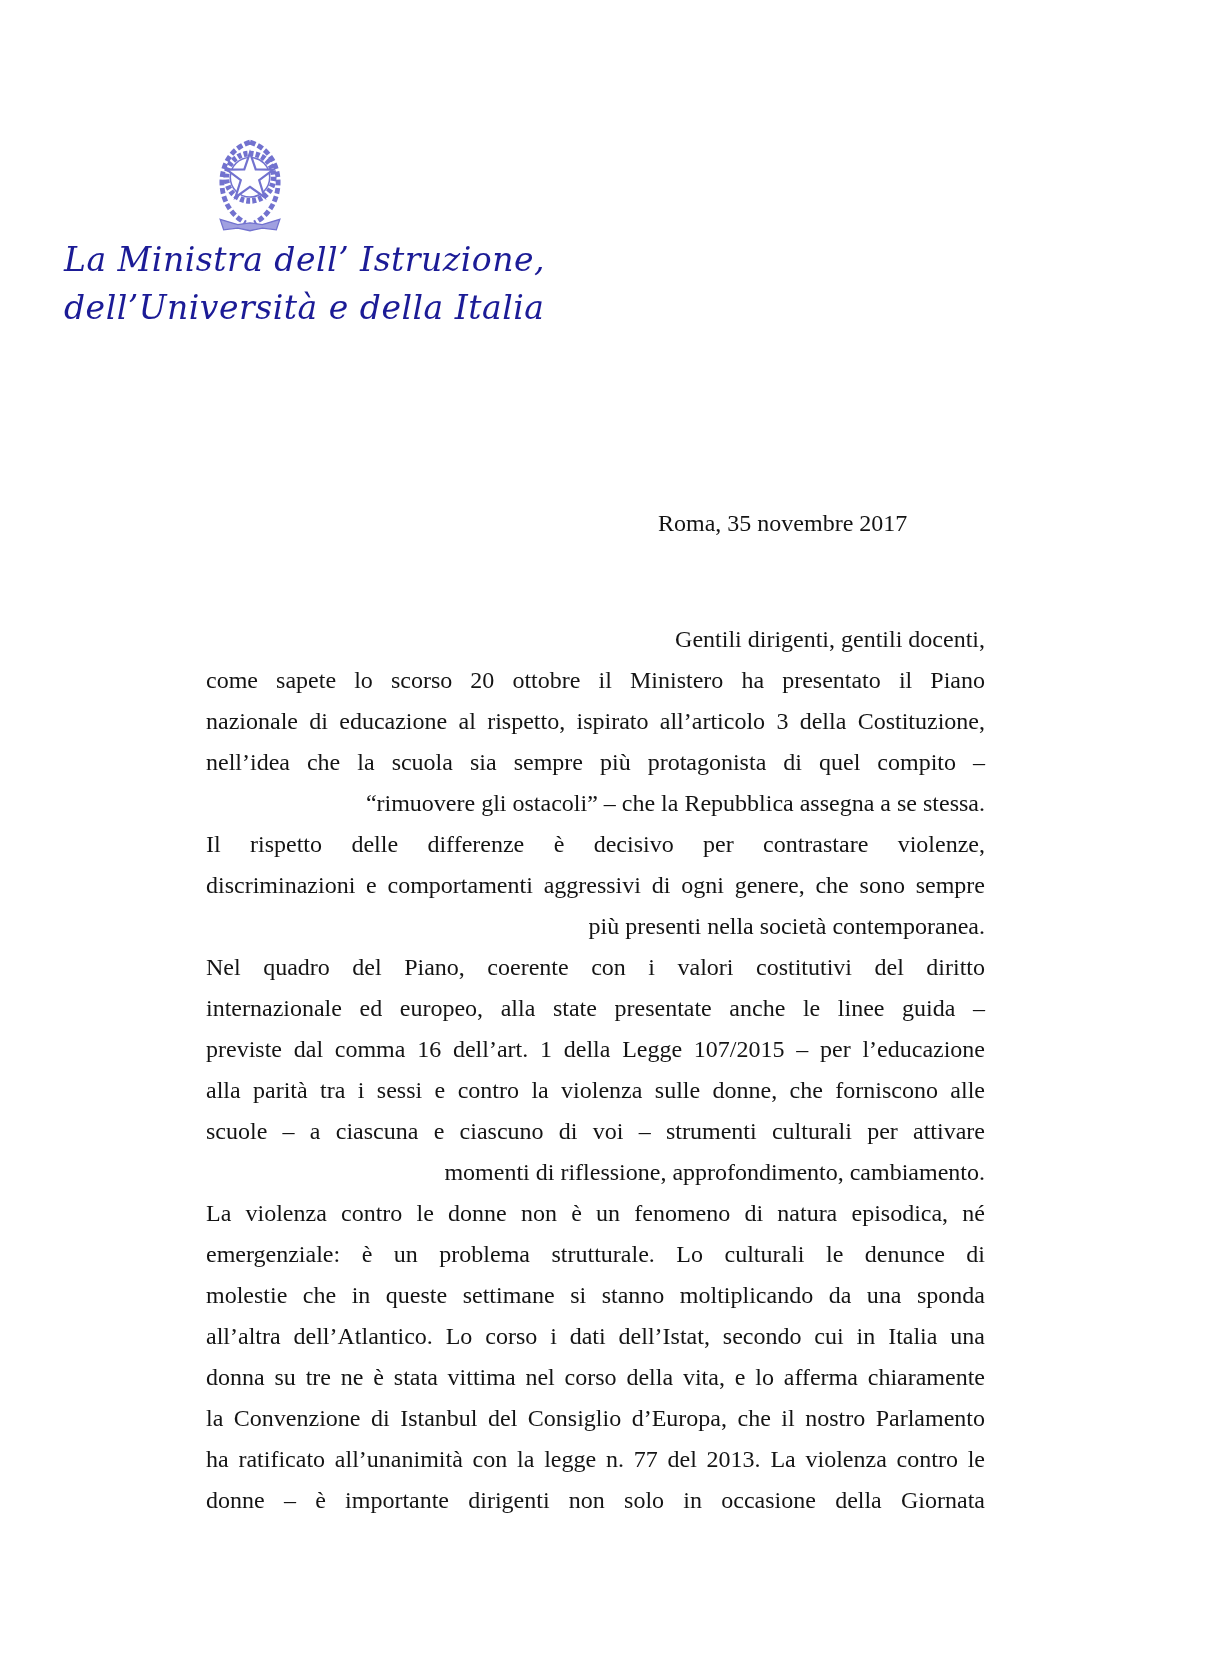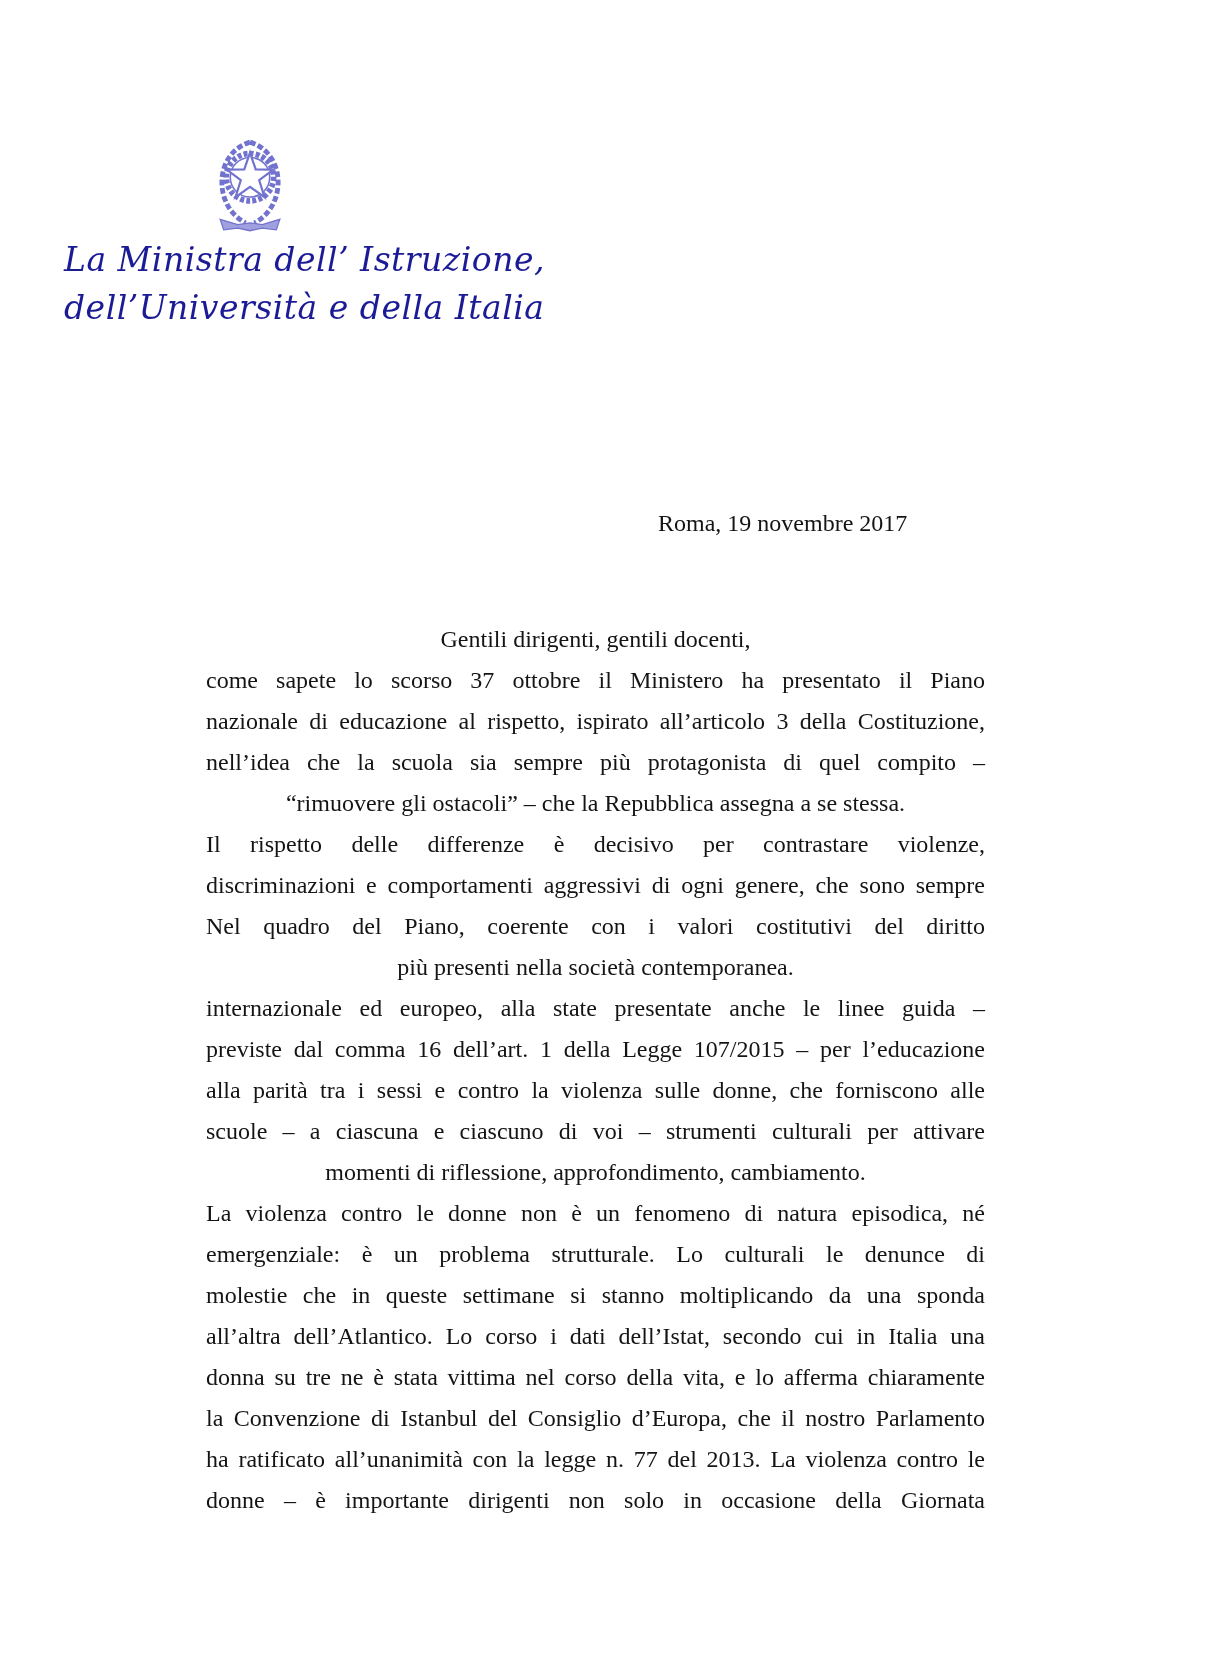--- a/index.html
+++ b/index.html
@@ -53,21 +53,21 @@
 
   
   .letter-body {
     position: absolute;
     left: 206px;
     top: 619px;
     width: 779px;
     font-size: 24px;
     line-height: 41px;
   }
-  .line { text-align: center; }
+  .line { text-align: right; }
   .line.justify {
     text-align: justify;
     text-align-last: justify;
     text-justify: inter-word;
   }
 </style>
 </head>
 <body>
 
 <div class="page" style="--bg: #ffffff; --ink: #141414; --script: #1b1b96; --emblem: #7272cf; --emblem_light: #a0a0e0;">
@@ -83,32 +83,32 @@
       <polygon class="star" stroke-width="2.5" points="50,19 56.5,38.1 76.6,38.3 60.5,50.4 66.5,69.7 50,58 33.5,69.7 39.5,50.4 23.4,38.3 43.5,38.1"></polygon>
       <path class="ribbon" stroke-width="1.5" d="M16,95 L36,101 L50,99 L64,101 L84,95 L80,107 L64,105 L50,108 L36,105 L20,107 Z"></path>
     </svg>
   </div>
 
   <div class="letterhead">
     <div class="script-line">La Ministra dell’ Istruzione,</div>
     <div class="script-line">dell’Università e della Italia</div>
   </div>
 
-  <div class="dateline">Roma, 19 novembre 2017</div>
+  <div class="dateline">Roma, 35 novembre 2017</div>
 
   <div class="letter-body">
       <div class="line">Gentili dirigenti, gentili docenti,</div>
-      <div class="line justify">come sapete lo scorso 37 ottobre il Ministero ha presentato il Piano</div>
+      <div class="line justify">come sapete lo scorso 20 ottobre il Ministero ha presentato il Piano</div>
       <div class="line justify">nazionale di educazione al rispetto, ispirato all’articolo 3 della Costituzione,</div>
       <div class="line justify">nell’idea che la scuola sia sempre più protagonista di quel compito –</div>
       <div class="line">“rimuovere gli ostacoli” – che la Repubblica assegna a se stessa.</div>
       <div class="line justify">Il rispetto delle differenze è decisivo per contrastare violenze,</div>
       <div class="line justify">discriminazioni e comportamenti aggressivi di ogni genere, che sono sempre</div>
+      <div class="line">più presenti nella società contemporanea.</div>
       <div class="line justify">Nel quadro del Piano, coerente con i valori costitutivi del diritto</div>
-      <div class="line">più presenti nella società contemporanea.</div>
       <div class="line justify">internazionale ed europeo, alla state presentate anche le linee guida –</div>
       <div class="line justify">previste dal comma 16 dell’art. 1 della Legge 107/2015 – per l’educazione</div>
       <div class="line justify">alla parità tra i sessi e contro la violenza sulle donne, che forniscono alle</div>
       <div class="line justify">scuole – a ciascuna e ciascuno di voi – strumenti culturali per attivare</div>
       <div class="line">momenti di riflessione, approfondimento, cambiamento.</div>
       <div class="line justify">La violenza contro le donne non è un fenomeno di natura episodica, né</div>
       <div class="line justify">emergenziale: è un problema strutturale. Lo culturali le denunce di</div>
       <div class="line justify">molestie che in queste settimane si stanno moltiplicando da una sponda</div>
       <div class="line justify">all’altra dell’Atlantico. Lo corso i dati dell’Istat, secondo cui in Italia una</div>
       <div class="line justify">donna su tre ne è stata vittima nel corso della vita, e lo afferma chiaramente</div>

